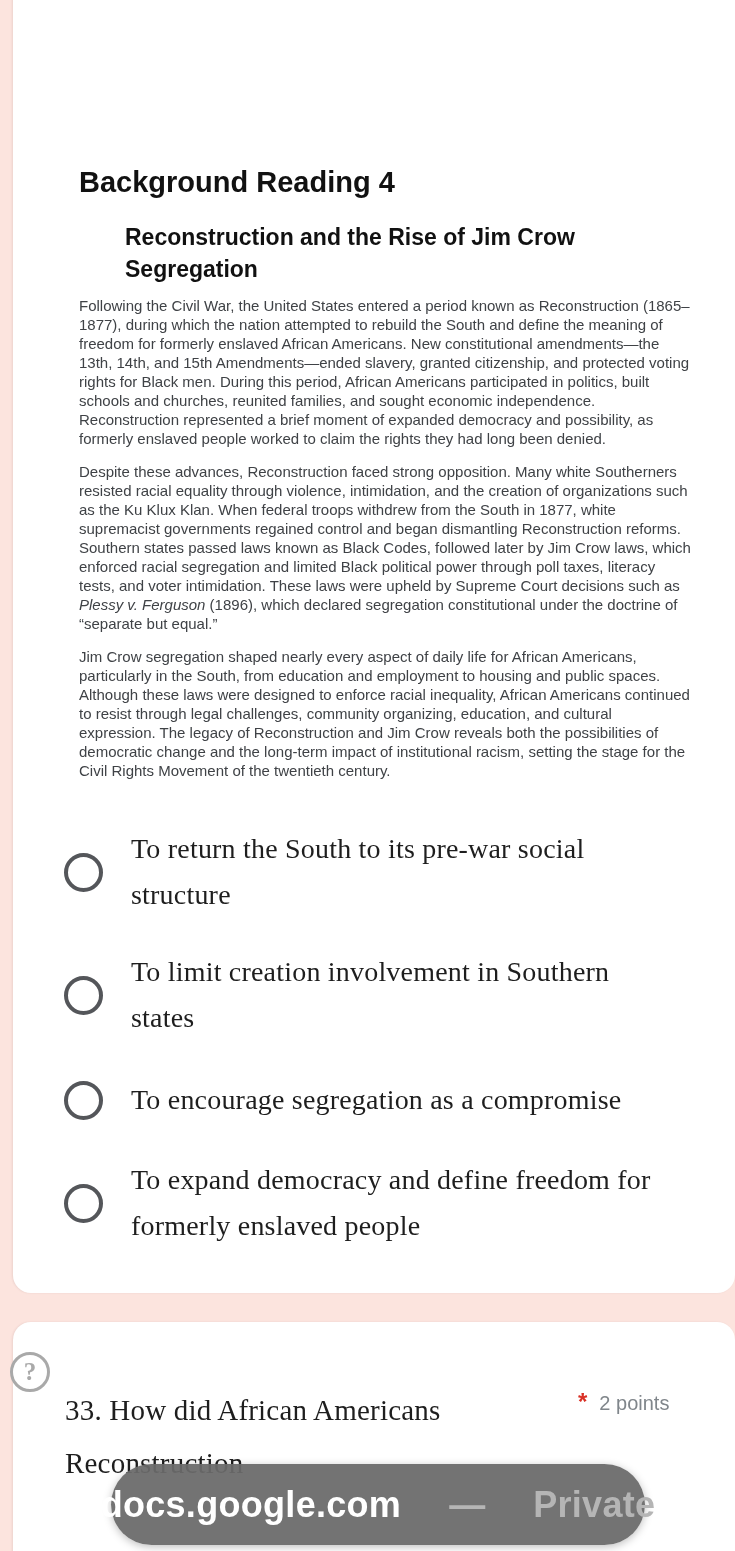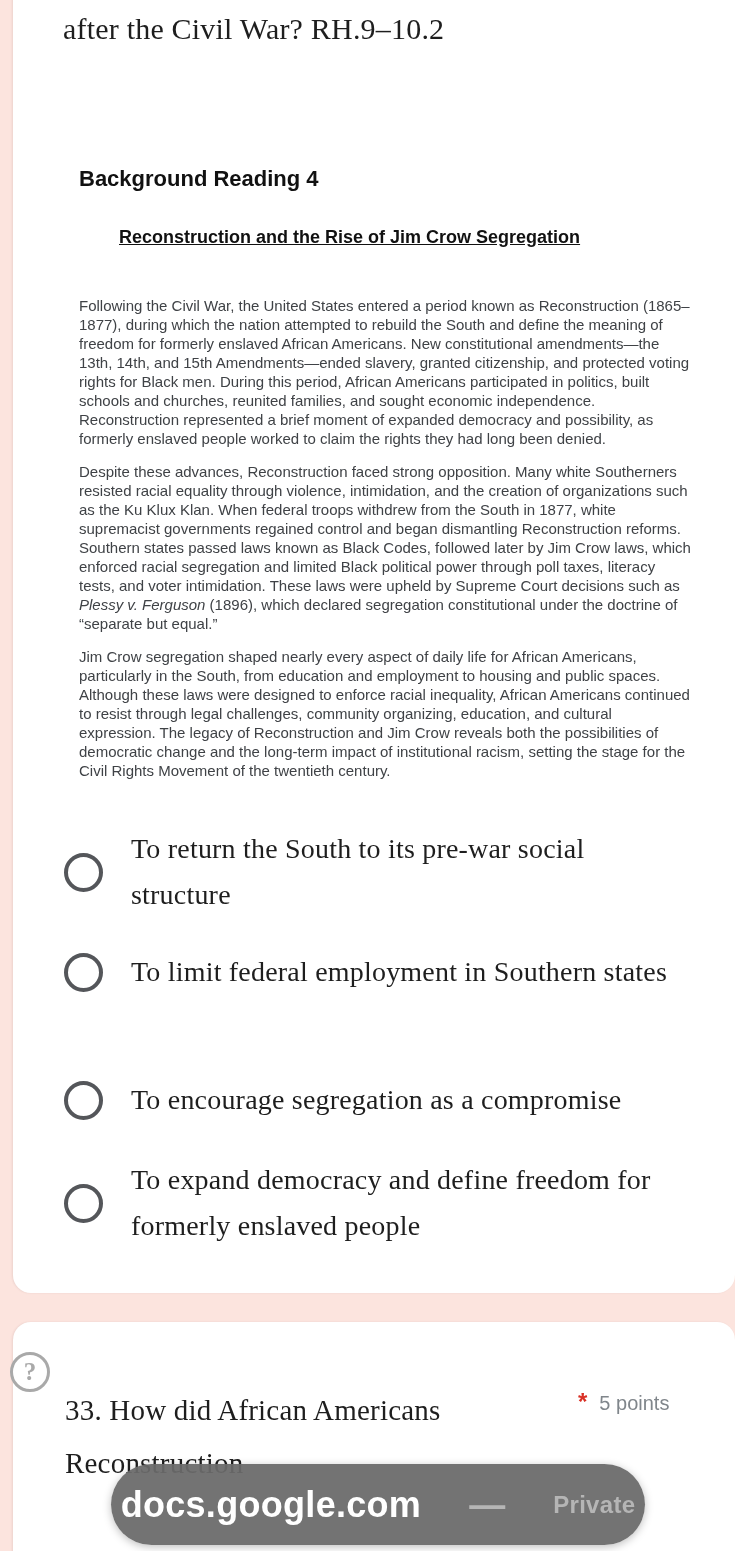--- a/index.html
+++ b/index.html
@@ -20,25 +20,25 @@
   .card-next{top:1322px;height:240px;border-radius:18px 18px 0 0;}
 
   .serif{font-family:"Liberation Serif","DejaVu Serif",serif;color:#1e1e1e;}
 
   .q-title{
     position:absolute;left:63px;top:4px;width:600px;
     font-size:30px;line-height:50px;letter-spacing:.2px;
   }
   .reading-label{
     position:absolute;left:79px;top:166px;
-    font-size:22px;font-weight:bold;color:#111;
+    font-size:29px;font-weight:bold;color:#111;
   }
   .reading-heading{
-    position:absolute;left:119px;top:221px;width:520px;
-    font-size:18px;line-height:32px;font-weight:bold;color:#111;text-decoration:underline;
+    position:absolute;left:125px;top:221px;width:520px;
+    font-size:23px;line-height:32px;font-weight:bold;color:#111;
   }
   .paragraphs{
     position:absolute;left:79px;top:296px;width:612px;
     font-size:15px;line-height:19px;color:#3f4246;
   }
   .paragraphs p{margin:0 0 14px 0;}
 
   .option{
     position:absolute;left:64px;width:620px;
     display:flex;align-items:center;gap:28px;cursor:pointer;margin-top:20px;
@@ -81,50 +81,49 @@
     position:absolute;left:111px;top:1464px;width:534px;height:81px;
     background:rgba(106,106,106,0.94);
     border-radius:41px;
     display:flex;align-items:center;justify-content:center;
     z-index:4;cursor:pointer;
     box-shadow:0 2px 8px rgba(0,0,0,0.25);
     gap:36px;
   }
   .pill-domain{color:#ffffff;font-size:36px;font-weight:bold;letter-spacing:.3px;}
   .pill-sep{color:#b5b5b5;font-size:36px;font-weight:bold;margin:0 12px;}
-  .pill-private{color:#b5b5b5;font-size:24px;font-weight:bold;letter-spacing:.3px;}
+  .pill-private{color:#b5b5b5;font-size:36px;font-weight:bold;letter-spacing:.3px;}
 </style>
 </head>
 <body>
 
 <div class="page">
 
   <div class="card card-main"></div>
 
   <div class="q-title serif">
-    <div>after the Civil War? RH.9–10.2</div>
   </div>
 
   <div class="reading-label">Background Reading 4</div>
 
   <div class="reading-heading">Reconstruction and the Rise of Jim Crow Segregation</div>
 
   <div class="paragraphs">
     <p>Following the Civil War, the United States entered a period known as Reconstruction (1865–1877), during which the nation attempted to rebuild the South and define the meaning of freedom for formerly enslaved African Americans. New constitutional amendments—the 13th, 14th, and 15th Amendments—ended slavery, granted citizenship, and protected voting rights for Black men. During this period, African Americans participated in politics, built schools and churches, reunited families, and sought economic independence. Reconstruction represented a brief moment of expanded democracy and possibility, as formerly enslaved people worked to claim the rights they had long been denied.</p>
     <p><span>Despite these advances, Reconstruction faced strong opposition. Many white Southerners resisted racial equality through violence, intimidation, and the creation of organizations such as the Ku Klux Klan. When federal troops withdrew from the South in 1877, white supremacist governments regained control and began dismantling Reconstruction reforms. Southern states passed laws known as Black Codes, followed later by Jim Crow laws, which enforced racial segregation and limited Black political power through poll taxes, literacy tests, and voter intimidation. These laws were upheld by Supreme Court decisions such as </span><i>Plessy v. Ferguson</i><span> (1896), which declared segregation constitutional under the doctrine of “separate but equal.”</span></p>
     <p>Jim Crow segregation shaped nearly every aspect of daily life for African Americans, particularly in the South, from education and employment to housing and public spaces. Although these laws were designed to enforce racial inequality, African Americans continued to resist through legal challenges, community organizing, education, and cultural expression. The legacy of Reconstruction and Jim Crow reveals both the possibilities of democratic change and the long-term impact of institutional racism, setting the stage for the Civil Rights Movement of the twentieth century.</p>
   </div>
 
   <div class="option opt1">
     <span class="radio"></span>
     <span class="option-label serif">To return the South to its pre-war social structure</span>
   </div>
   <div class="option opt2">
     <span class="radio"></span>
-    <span class="option-label serif">To limit federal employment in Southern states</span>
+    <span class="option-label serif">To limit creation involvement in Southern states</span>
   </div>
   <div class="option opt3">
     <span class="radio"></span>
     <span class="option-label serif">To encourage segregation as a compromise</span>
   </div>
   <div class="option opt4">
     <span class="radio"></span>
     <span class="option-label serif">To expand democracy and define freedom for formerly enslaved people</span>
   </div>
 
@@ -132,21 +131,21 @@
 
   <div class="help-icon">?</div>
 
   <div class="q33 serif">
     <div>33. How did African Americans</div>
     <div>Reconstruction</div>
   </div>
 
   <div class="points-wrap">
     <span class="req-star">*</span>
-    <span class="points">5 points</span>
+    <span class="points">2 points</span>
   </div>
 
   <div class="url-pill">
     <span class="pill-domain">docs.google.com</span>
     <span class="pill-sep">—</span>
     <span class="pill-private">Private</span>
   </div>
 
 </div>
 

